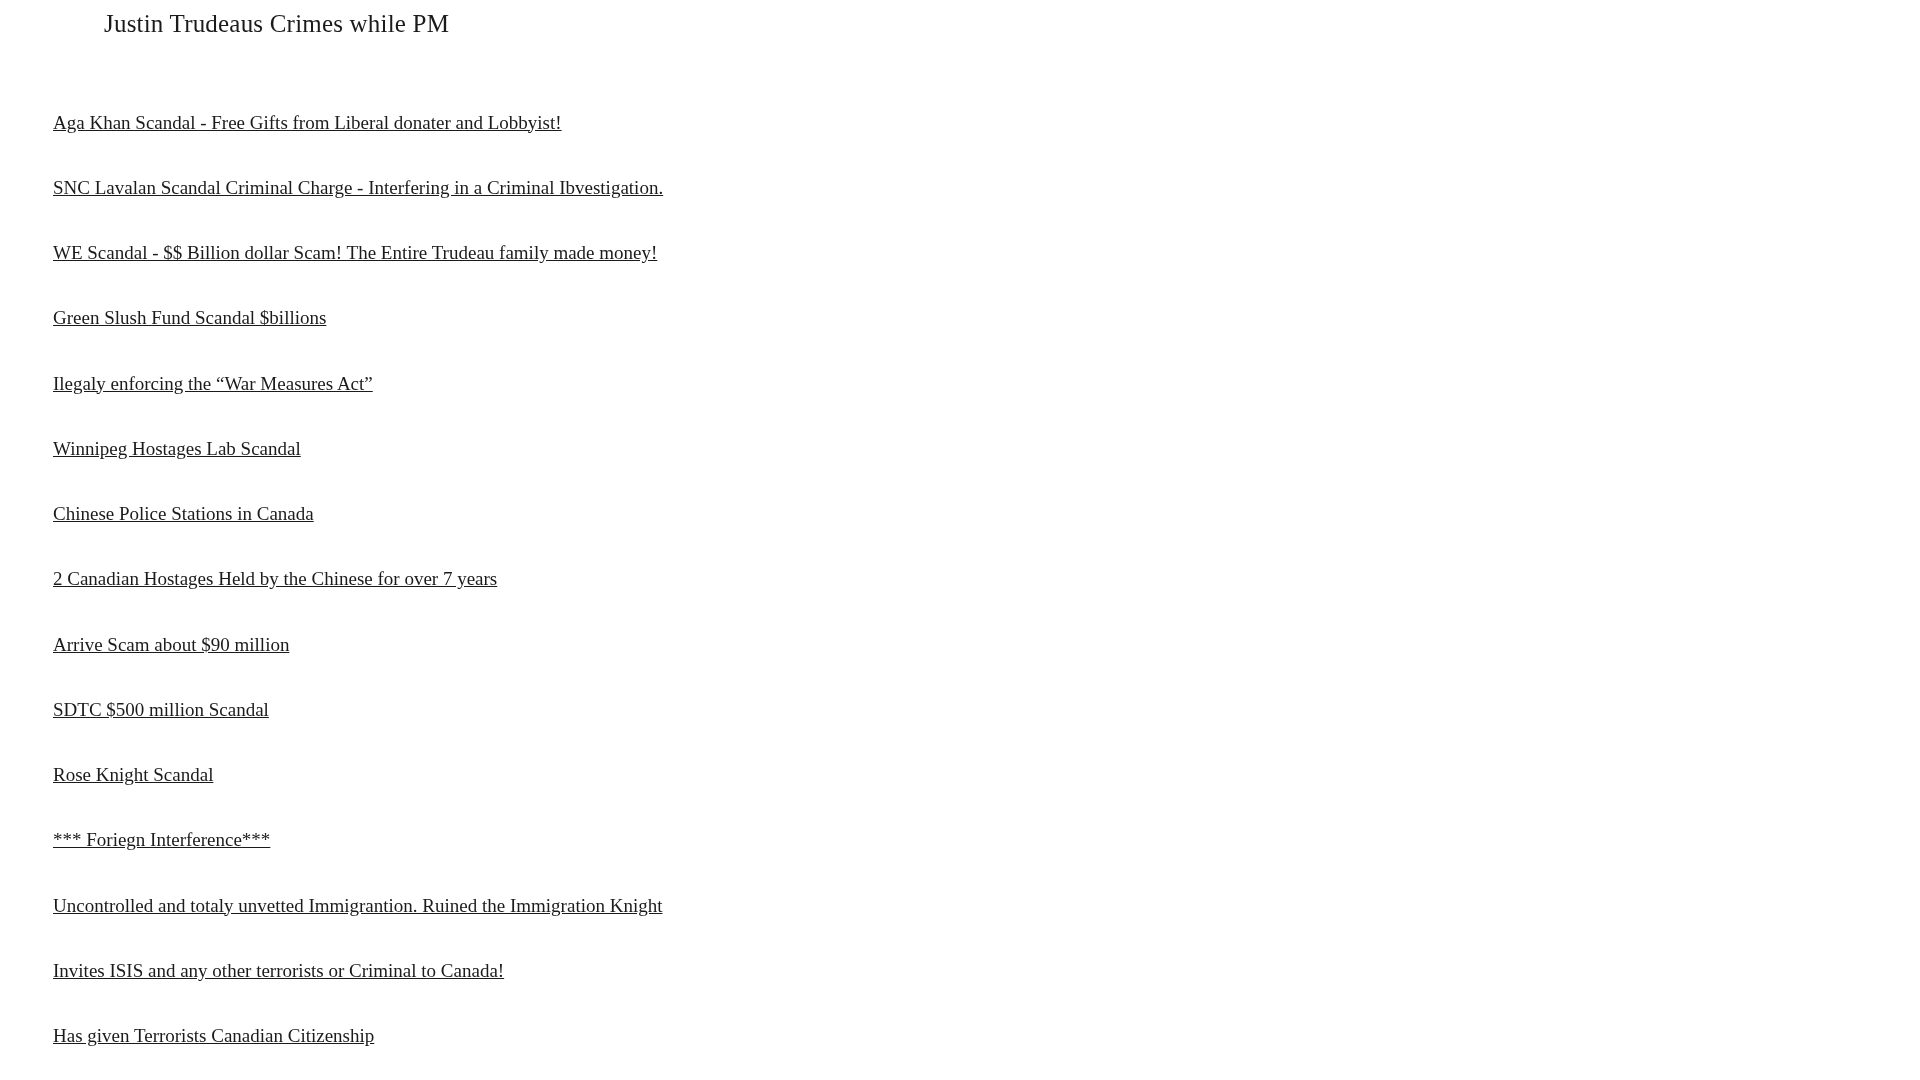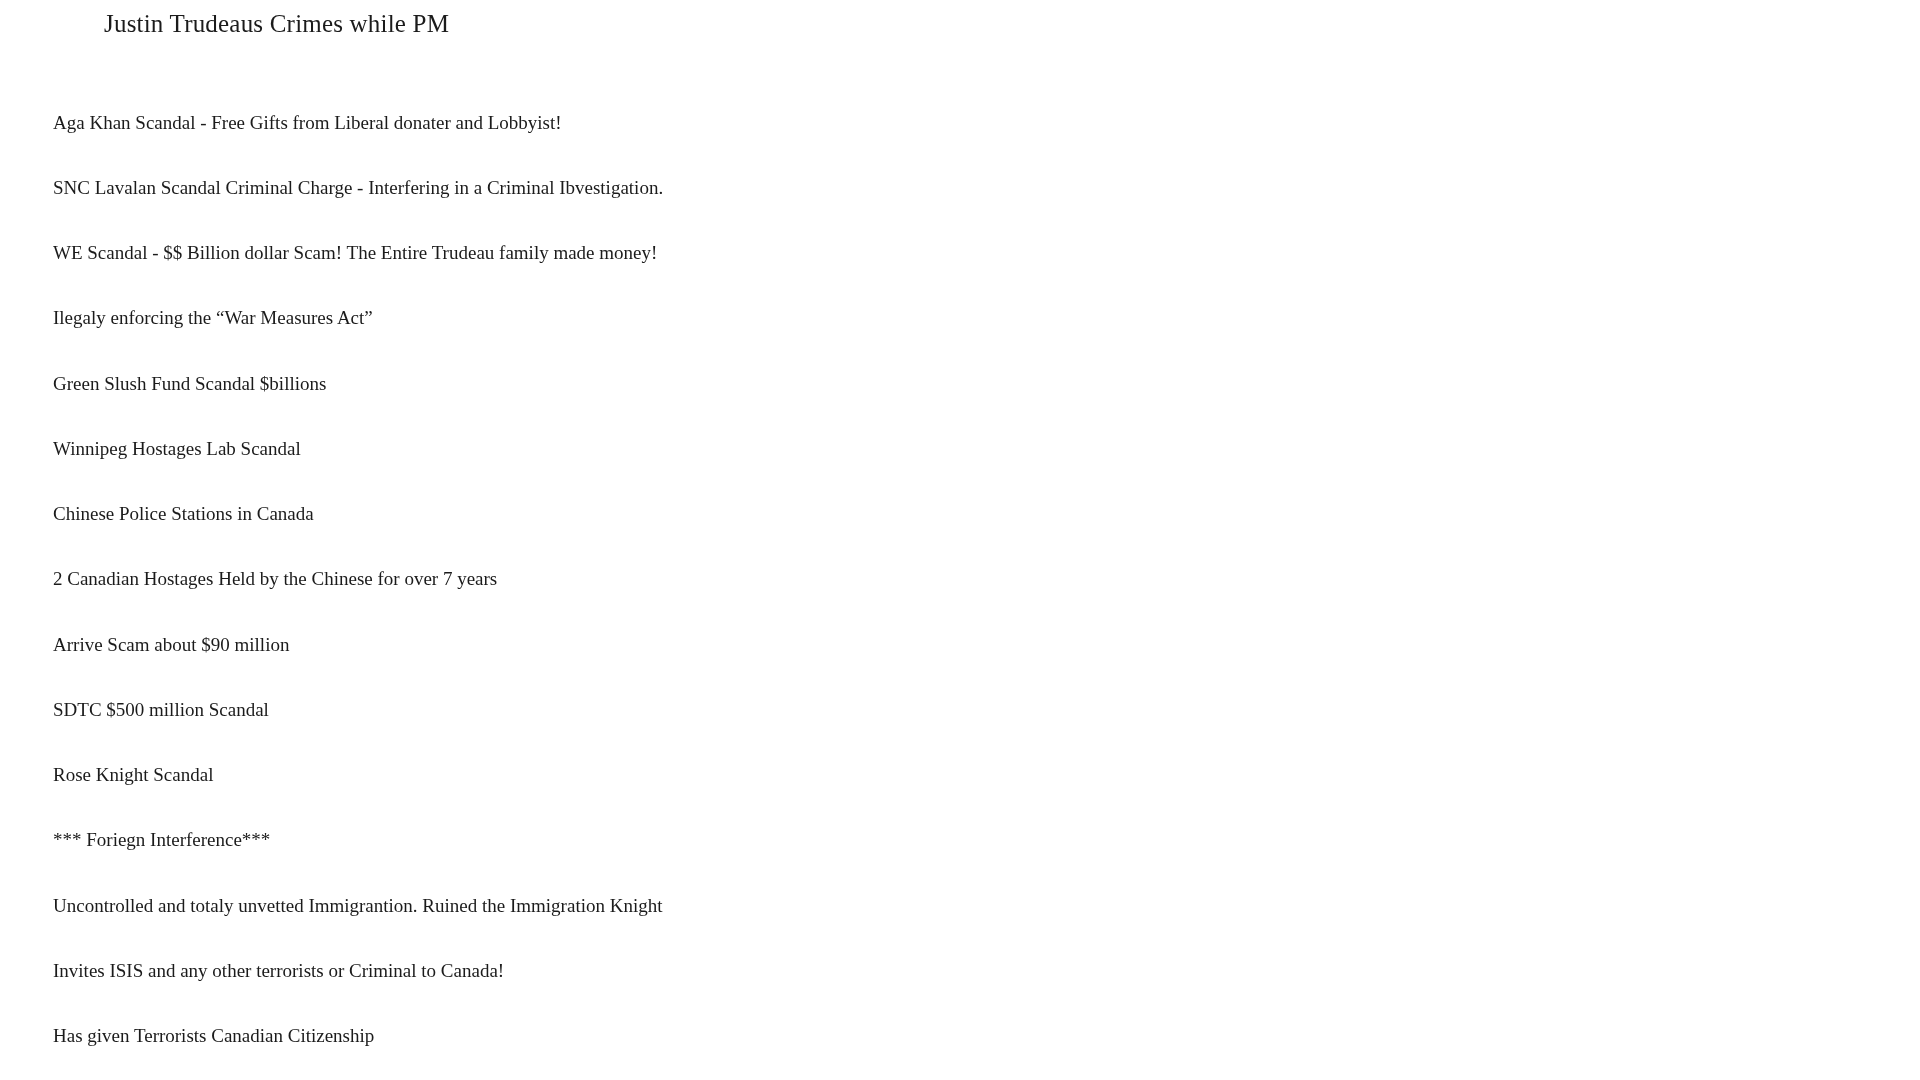--- a/index.html
+++ b/index.html
@@ -31,33 +31,34 @@
   .crime-list {
     position: absolute;
     left: 53px;
     top: 68px;
     font-size: 19px;
     line-height: 21.75px;
     white-space: pre;
   }
   .line {
     height: 21.75px;
+    text-decoration: underline;
   }
 </style>
 </head>
 <body>
 
 <div class="doc">
   <div class="doc-title">Justin Trudeaus Crimes while PM</div>
   <div class="crime-list">
     <div class="line">Aga Khan Scandal - Free Gifts from Liberal donater and Lobbyist!</div>
     <div class="line">SNC Lavalan Scandal Criminal Charge - Interfering in a Criminal Ibvestigation.</div>
     <div class="line">WE Scandal - $$ Billion dollar Scam! The Entire Trudeau family made money!</div>
+    <div class="line">Green Slush Fund Scandal $billions</div>
     <div class="line">Ilegaly enforcing the “War Measures Act”</div>
-    <div class="line">Green Slush Fund Scandal $billions</div>
     <div class="line">Winnipeg Hostages Lab Scandal</div>
     <div class="line">Chinese Police Stations in Canada</div>
     <div class="line">2 Canadian Hostages Held by the Chinese for over 7 years</div>
     <div class="line">Arrive Scam about $90 million</div>
     <div class="line">SDTC $500 million Scandal</div>
     <div class="line">Rose Knight Scandal</div>
     <div class="line">*** Foriegn Interference***</div>
     <div class="line">Uncontrolled and totaly unvetted Immigrantion. Ruined the Immigration Knight</div>
     <div class="line">Invites ISIS and any other terrorists or Criminal to Canada!</div>
     <div class="line">Has given Terrorists Canadian Citizenship</div>

